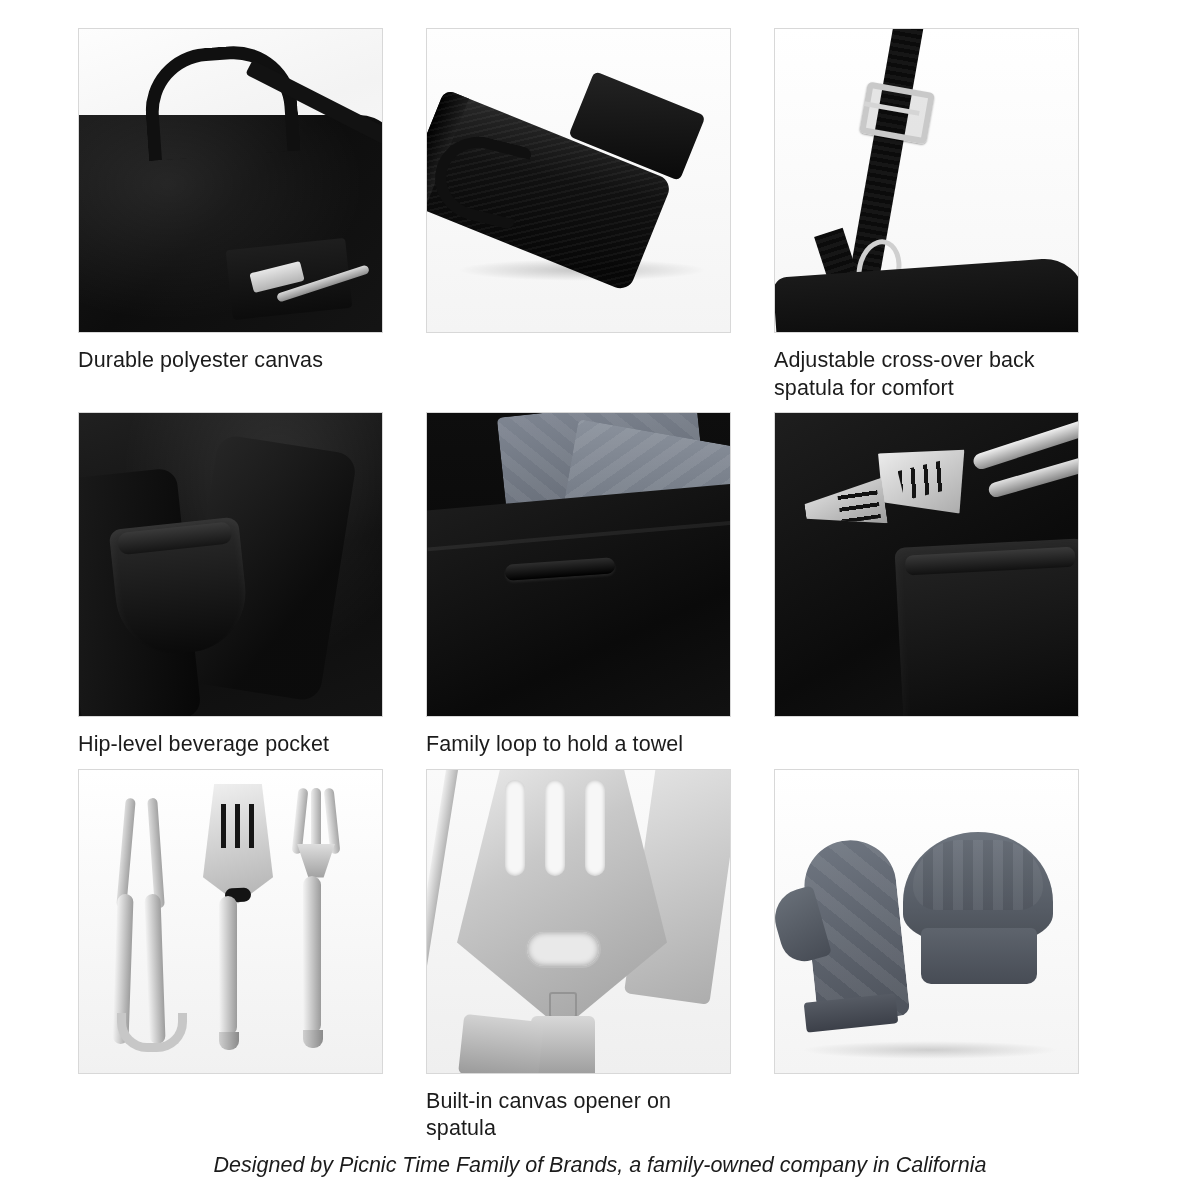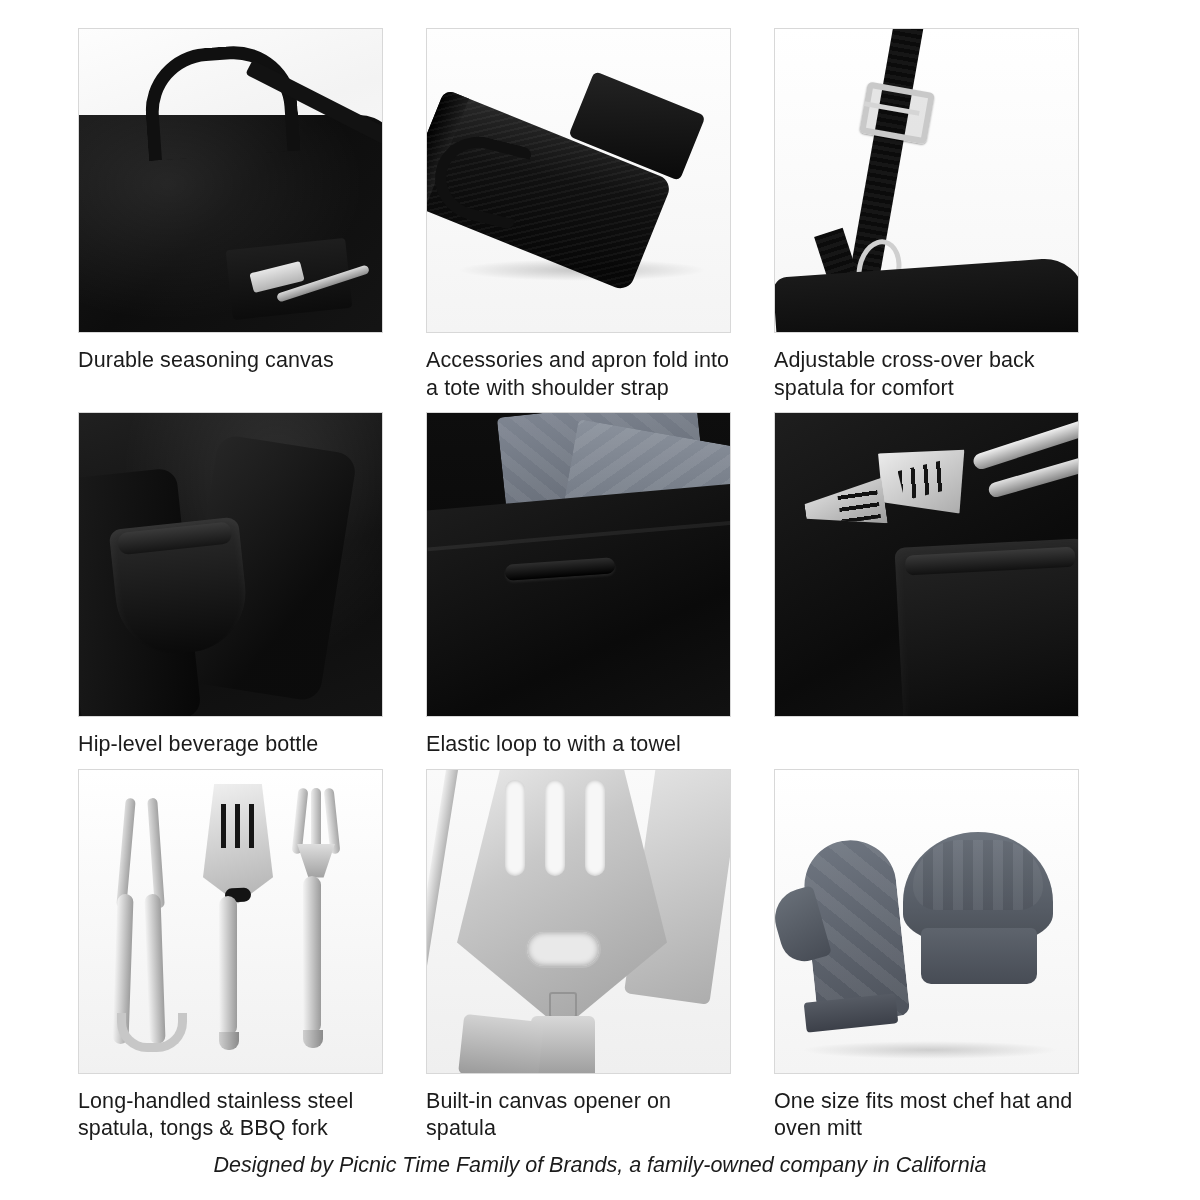--- a/index.html
+++ b/index.html
@@ -505,63 +505,62 @@
 
     <div class="cell">
       <div class="photo canvas-bg">
         <div class="canvas-body"></div>
         <div class="strap-a"></div>
         <div class="strap-b"></div>
         <div class="canvas-pocket"></div>
         <div class="canvas-tool"></div>
         <div class="canvas-tool2"></div>
       </div>
-      <div class="caption">Durable seasoning canvas</div>
+      <div class="caption">Durable polyester canvas</div>
     </div>
 
     <div class="cell">
       <div class="photo tote-bg">
         <div class="tote-body"></div>
         <div class="tote-flap"></div>
         <div class="tote-handle"></div>
         <div class="tote-shadow"></div>
       </div>
-      <div class="caption">Accessories and apron fold into a tote with shoulder strap</div>
     </div>
 
     <div class="cell">
       <div class="photo strap-bg">
         <div class="strap-main"></div>
         <div class="strap-main2"></div>
         <div class="buckle"></div>
         <div class="ring"></div>
         <div class="strap-apron"></div>
       </div>
       <div class="caption">Adjustable cross-over back spatula for comfort</div>
     </div>
 
     <div class="cell">
       <div class="photo bev-bg">
         <div class="bev-surface"></div>
         <div class="bev-fold"></div>
         <div class="bev-edge"></div>
         <div class="bev-pocket"></div>
       </div>
-      <div class="caption">Hip-level beverage bottle</div>
+      <div class="caption">Hip-level beverage pocket</div>
     </div>
 
     <div class="cell">
       <div class="photo loop-bg">
         <div class="towel"></div>
         <div class="towel2"></div>
         <div class="loop-apron"></div>
         <div class="loop-seam"></div>
         <div class="loop-elastic"></div>
       </div>
-      <div class="caption">Elastic loop to with a towel</div>
+      <div class="caption">Family loop to hold a towel</div>
     </div>
 
     <div class="cell">
       <div class="photo store-bg">
         <div class="store-panel"></div>
         <div class="handle-rod"></div>
         <div class="handle-rod2"></div>
         <div class="spatula"></div>
         <div class="fork"></div>
         <div class="store-pocket"></div>
@@ -583,21 +582,20 @@
         <div class="fork2">
           <div class="tine a"></div>
           <div class="tine b"></div>
           <div class="tine c"></div>
           <div class="base"></div>
         </div>
         <div class="fork2-handle"></div>
         <div class="tool-cap" style="left:140px; top:262px;"></div>
         <div class="tool-cap" style="left:224px; top:260px;"></div>
       </div>
-      <div class="caption">Long-handled stainless steel spatula, tongs &amp; BBQ fork</div>
     </div>
 
     <div class="cell">
       <div class="photo open-bg">
         <div class="rod-left"></div>
         <div class="blade-side"></div>
         <div class="blade-big"></div>
         <div class="blade-slot s1"></div>
         <div class="blade-slot s2"></div>
         <div class="blade-slot s3"></div>
@@ -611,19 +609,18 @@
 
     <div class="cell">
       <div class="photo mitt-bg">
         <div class="hat-crown"></div>
         <div class="hat-band"></div>
         <div class="mitt"></div>
         <div class="mitt-thumb"></div>
         <div class="mitt-cuff"></div>
         <div class="shadow-soft"></div>
       </div>
-      <div class="caption">One size fits most chef hat and oven mitt</div>
     </div>
 
   </div>
 
   <div class="footer">Designed by Picnic Time Family of Brands, a family-owned company in California</div>
 </div>
 
 </body></html>

